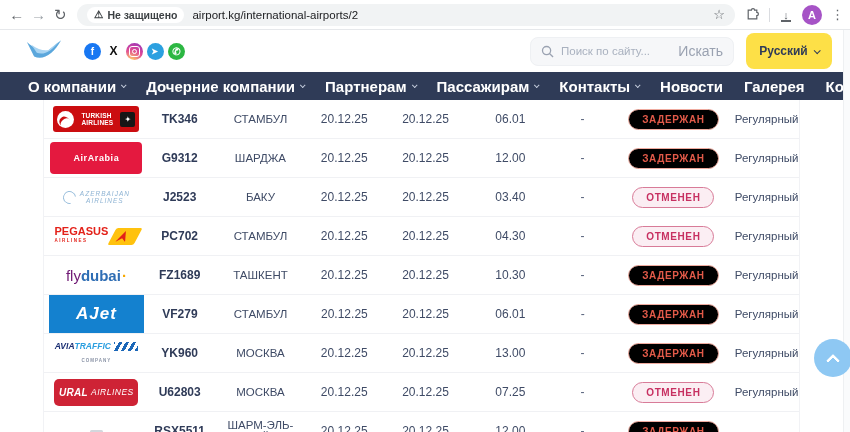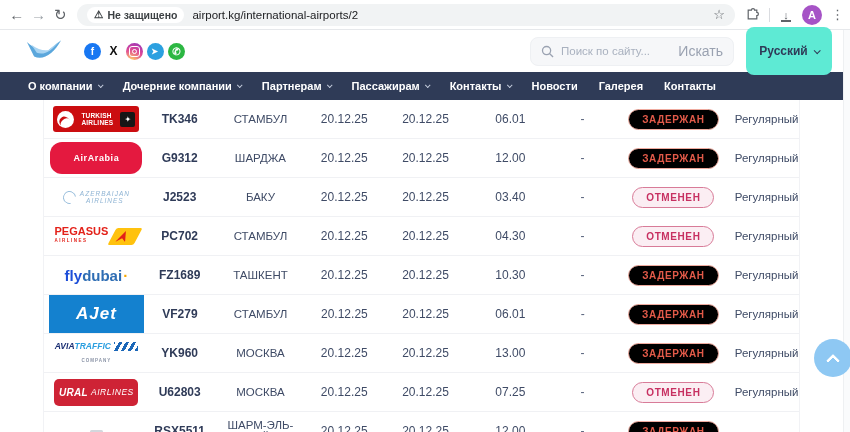--- a/index.html
+++ b/index.html
@@ -45,30 +45,30 @@
   .soc.wa { background:#2cb742; font-size:10px; }
   .hdr-email { margin-left:40px; font-size:12px; color:#3d4a63; }
   .search-pill { margin-left:auto; width:204px; height:29px; background:#f6f7f9; border:1px solid #eef0f3;
     border-radius:8px; display:flex; align-items:center; padding:0 10px; }
   .search-pill svg { flex:0 0 auto; }
   .search-pill input { border:0; outline:0; background:transparent; flex:1; min-width:0;
     font-size:11.5px; color:#3d4a63; margin-left:7px; font-family:"Liberation Sans",sans-serif; }
   .search-pill input::placeholder { color:#a9b1bf; }
   .search-go { border:0; background:transparent; font-size:14px; color:#9aa2b1; cursor:pointer;
     font-family:"Liberation Sans",sans-serif; }
-  .lang-pill { margin-left:12px; margin-right:18px; height:48px; min-width:86px; background:#5eead4;
+  .lang-pill { margin-left:12px; margin-right:18px; height:36px; min-width:86px; background:#fde047;
     border-radius:8px; display:flex; align-items:center; justify-content:center; padding:0 12px;
     font-size:12px; font-weight:700; color:#2f3b58; cursor:pointer; }
   .chev { width:5px; height:5px; border-right:1.5px solid currentColor; border-bottom:1.5px solid currentColor;
     display:inline-block; transform:rotate(45deg) translateY(-1px); margin-left:6px; }
 
   
   .main-nav { height:28px; background:#2f3b57; display:flex; align-items:center; gap:21px;
     padding-left:28px; }
-  .nav-item { color:#ffffff; font-size:11px; font-weight:600; display:flex; align-items:center;
+  .nav-item { color:#ffffff; font-size:15px; font-weight:600; display:flex; align-items:center;
     cursor:pointer; white-space:nowrap; }
   .nav-item .chev { border-color:#c6cede; width:4px; height:4px; margin-left:5px; }
 
   
   .table-wrap { margin-left:43px; width:757px; border-left:1px solid #f1f2f5; border-right:1px solid #f1f2f5; }
   .frow { height:39px; display:flex; align-items:center; border-bottom:1px solid #f0f1f4; padding-left:5px; }
   .cell { font-size:12px; color:#3f4b66; text-align:center; }
   .c-logo { width:95px; display:flex; align-items:center; justify-content:center; }
   .c-flight { width:72px; font-weight:700; color:#2f3b58; }
   .c-dest { width:90px; font-size:11.5px; }
@@ -85,34 +85,34 @@
   
   .logo-turkish { width:86px; height:26px; background:#cb0d10; border-radius:3px; display:flex;
     align-items:center; justify-content:space-between; padding:0 4px; }
   .tk-circle { width:17px; height:17px; background:#fff; border-radius:50%; position:relative; overflow:hidden; }
   .tk-circle::after { content:''; position:absolute; left:3px; top:5px; width:11px; height:11px;
     border-radius:50%; border-top:3px solid #cb0d10; transform:rotate(-40deg); }
   .tk-text { color:#fff; font-size:6.5px; font-weight:700; line-height:7.5px; letter-spacing:.2px; text-align:left; }
   .tk-star { width:15px; height:15px; background:#161616; color:#fff; font-size:8px; border-radius:2px;
     display:flex; align-items:center; justify-content:center; }
   .tk-star::before { content:'✦'; }
-  .logo-airarabia { width:92px; height:32px; background:#e4193f; border-radius:12px; color:#fff;
+  .logo-airarabia { width:92px; height:32px; background:#e4193f; border-radius:4px; color:#fff;
     display:flex; align-items:center; justify-content:center; font-size:9px; font-weight:700; letter-spacing:.6px; }
   .logo-azerbaijan { display:flex; align-items:center; gap:4px; }
   .az-icon { width:13px; height:13px; border:1.6px solid #9cc0dd; border-radius:50%;
     border-right-color:transparent; transform:rotate(35deg); }
   .az-text { font-size:6.5px; font-style:italic; color:#8fb4d4; letter-spacing:1px; line-height:7px; text-align:center; }
   .logo-pegasus { display:flex; align-items:center; gap:4px; }
   .pg-text { color:#e32119; font-weight:900; font-size:11px; line-height:10px; text-align:left; }
   .pg-sub { display:block; font-size:4.5px; letter-spacing:1.5px; color:#e32119; font-weight:700; }
   .pg-swoosh { width:26px; height:17px; background:#ffc20e; transform:skewX(-28deg); border-radius:2px; position:relative; }
   .pg-swoosh::after { content:''; position:absolute; left:6px; top:3px; width:10px; height:11px;
     background:#e32119; clip-path:polygon(0 100%, 50% 0, 100% 100%, 50% 65%); }
   .logo-flydubai { display:flex; align-items:baseline; font-size:15px; }
-  .fd-fly { color:#1d4ed8; font-weight:700;text-align:center; }
+  .fd-fly { color:#701a75; font-weight:400;text-align:center; }
   .fd-dubai { color:#2e6db4; font-weight:700; }
   .logo-flydubai::after { content:'·'; color:#f7a800; font-weight:900; margin-left:1px; }
   .logo-ajet { width:112px; height:38px; background:#1481cf; color:#fff; display:flex; align-items:center;
     justify-content:center; font-size:17px; font-weight:700; font-style:italic; letter-spacing:1px; }
   .logo-aviatraffic { text-align:center; }
   .at-line1 { display:flex; align-items:center; font-size:8.5px; font-weight:900; }
   .at-avia { color:#1b2f73; font-style:italic; }
   .at-traffic { color:#2b9fe0; font-style:italic; }
   .at-stripes { width:24px; height:9px; margin-left:3px;
     background:repeating-linear-gradient(-60deg,#1b67b8 0 3px, transparent 3px 6px); }

